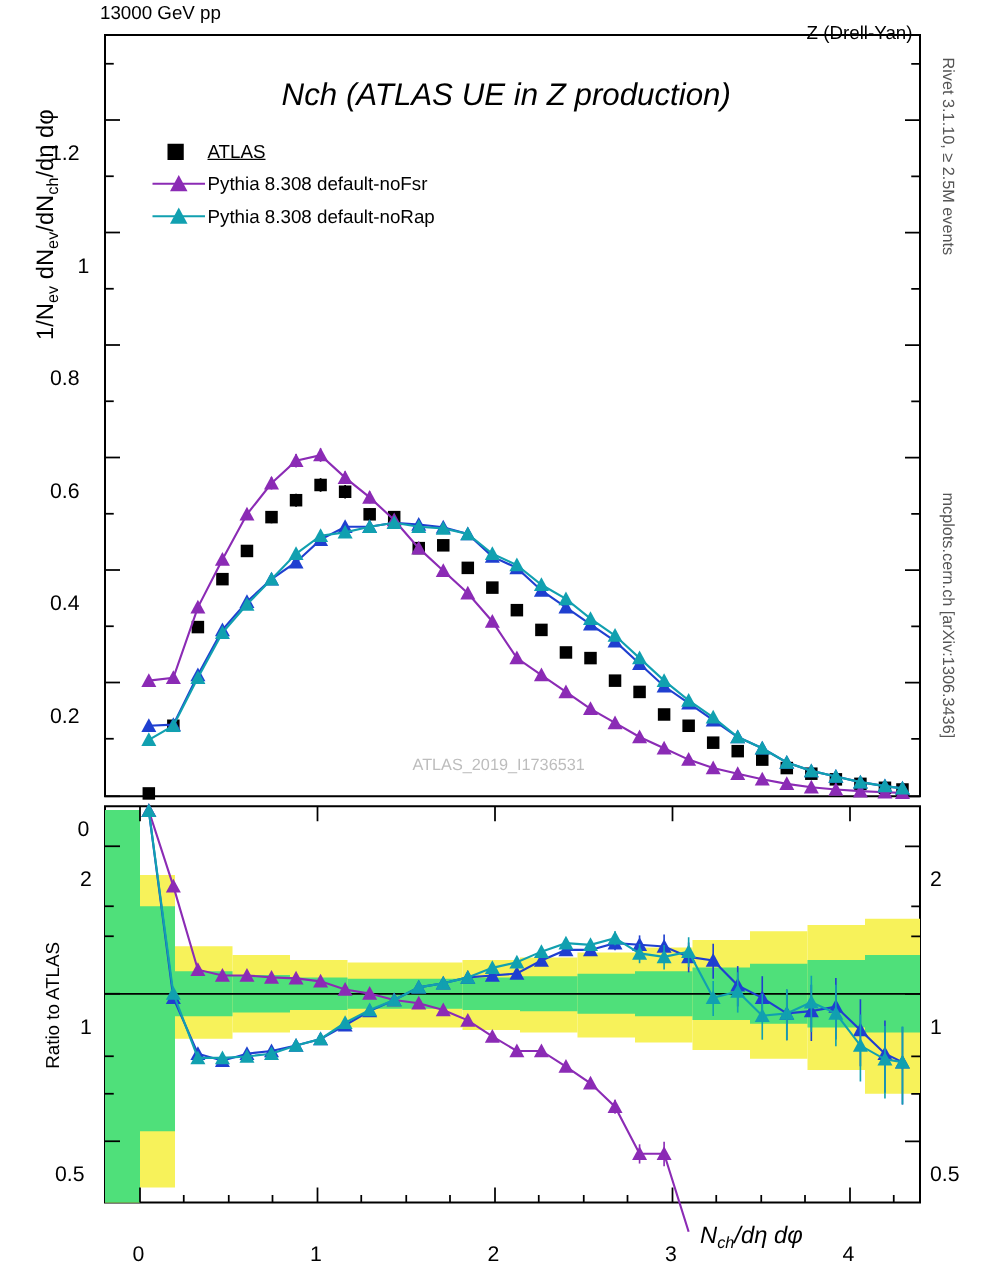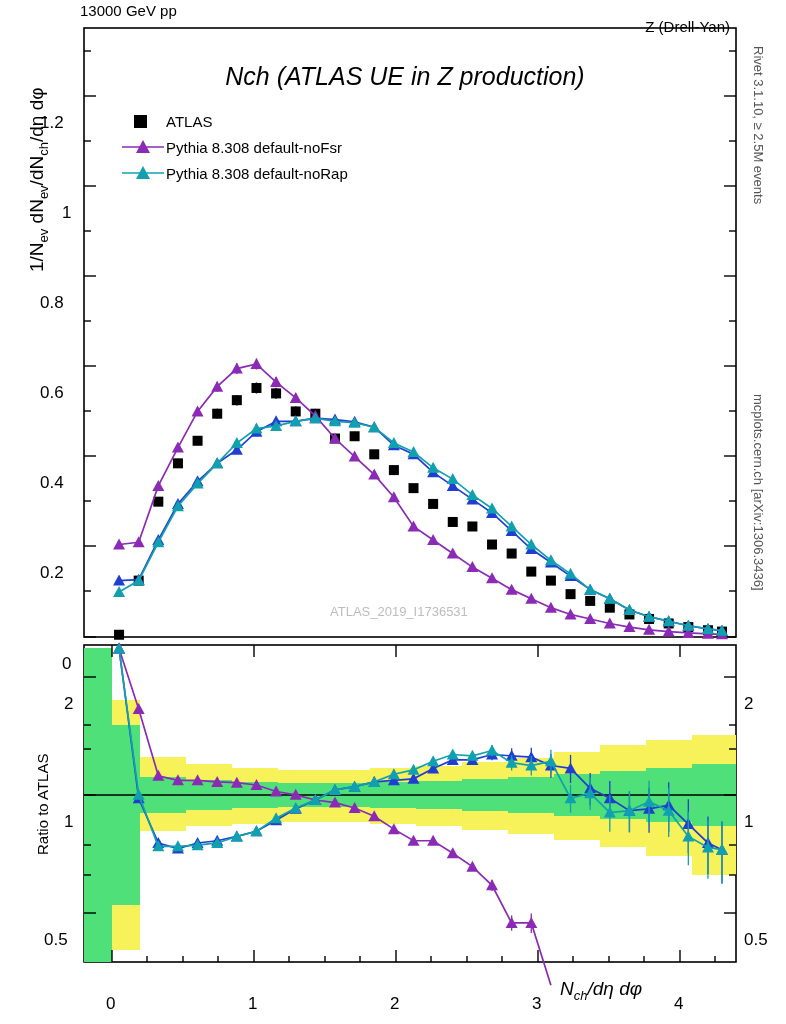--- a/index.html
+++ b/index.html
@@ -617,21 +617,21 @@
   <div class="abs lbl" style="left:744px;top:784px;">1</div>
   <div class="abs lbl" style="left:744px;top:902px;">0.5</div>
 
   <div class="abs lbl" style="left:106px;top:966px;">0</div>
   <div class="abs lbl" style="left:248px;top:966px;">1</div>
   <div class="abs lbl" style="left:390px;top:966px;">2</div>
   <div class="abs lbl" style="left:532px;top:966px;">3</div>
   <div class="abs lbl" style="left:674px;top:966px;">4</div>
 
   <div class="abs" style="left:120px;top:108px;">
-    <div style="display:flex;align-items:center;height:26px;">
+    <div style="display:flex;align-items:center;height:26px;text-decoration:underline;">
       <svg width="46" height="20">
           <rect x="14" y="4" width="13" height="13" fill="#000"></rect>
         </svg>
       <span class="legend-text">ATLAS</span>
     </div>
     <div style="display:flex;align-items:center;height:26px;">
       <svg width="46" height="20">
           <line x1="2" y1="10" x2="44" y2="10" stroke="#8b2bb5" stroke-width="1.6"></line>
           <polygon points="23,3 30,16 16,16" fill="#8b2bb5"></polygon>
         </svg>

